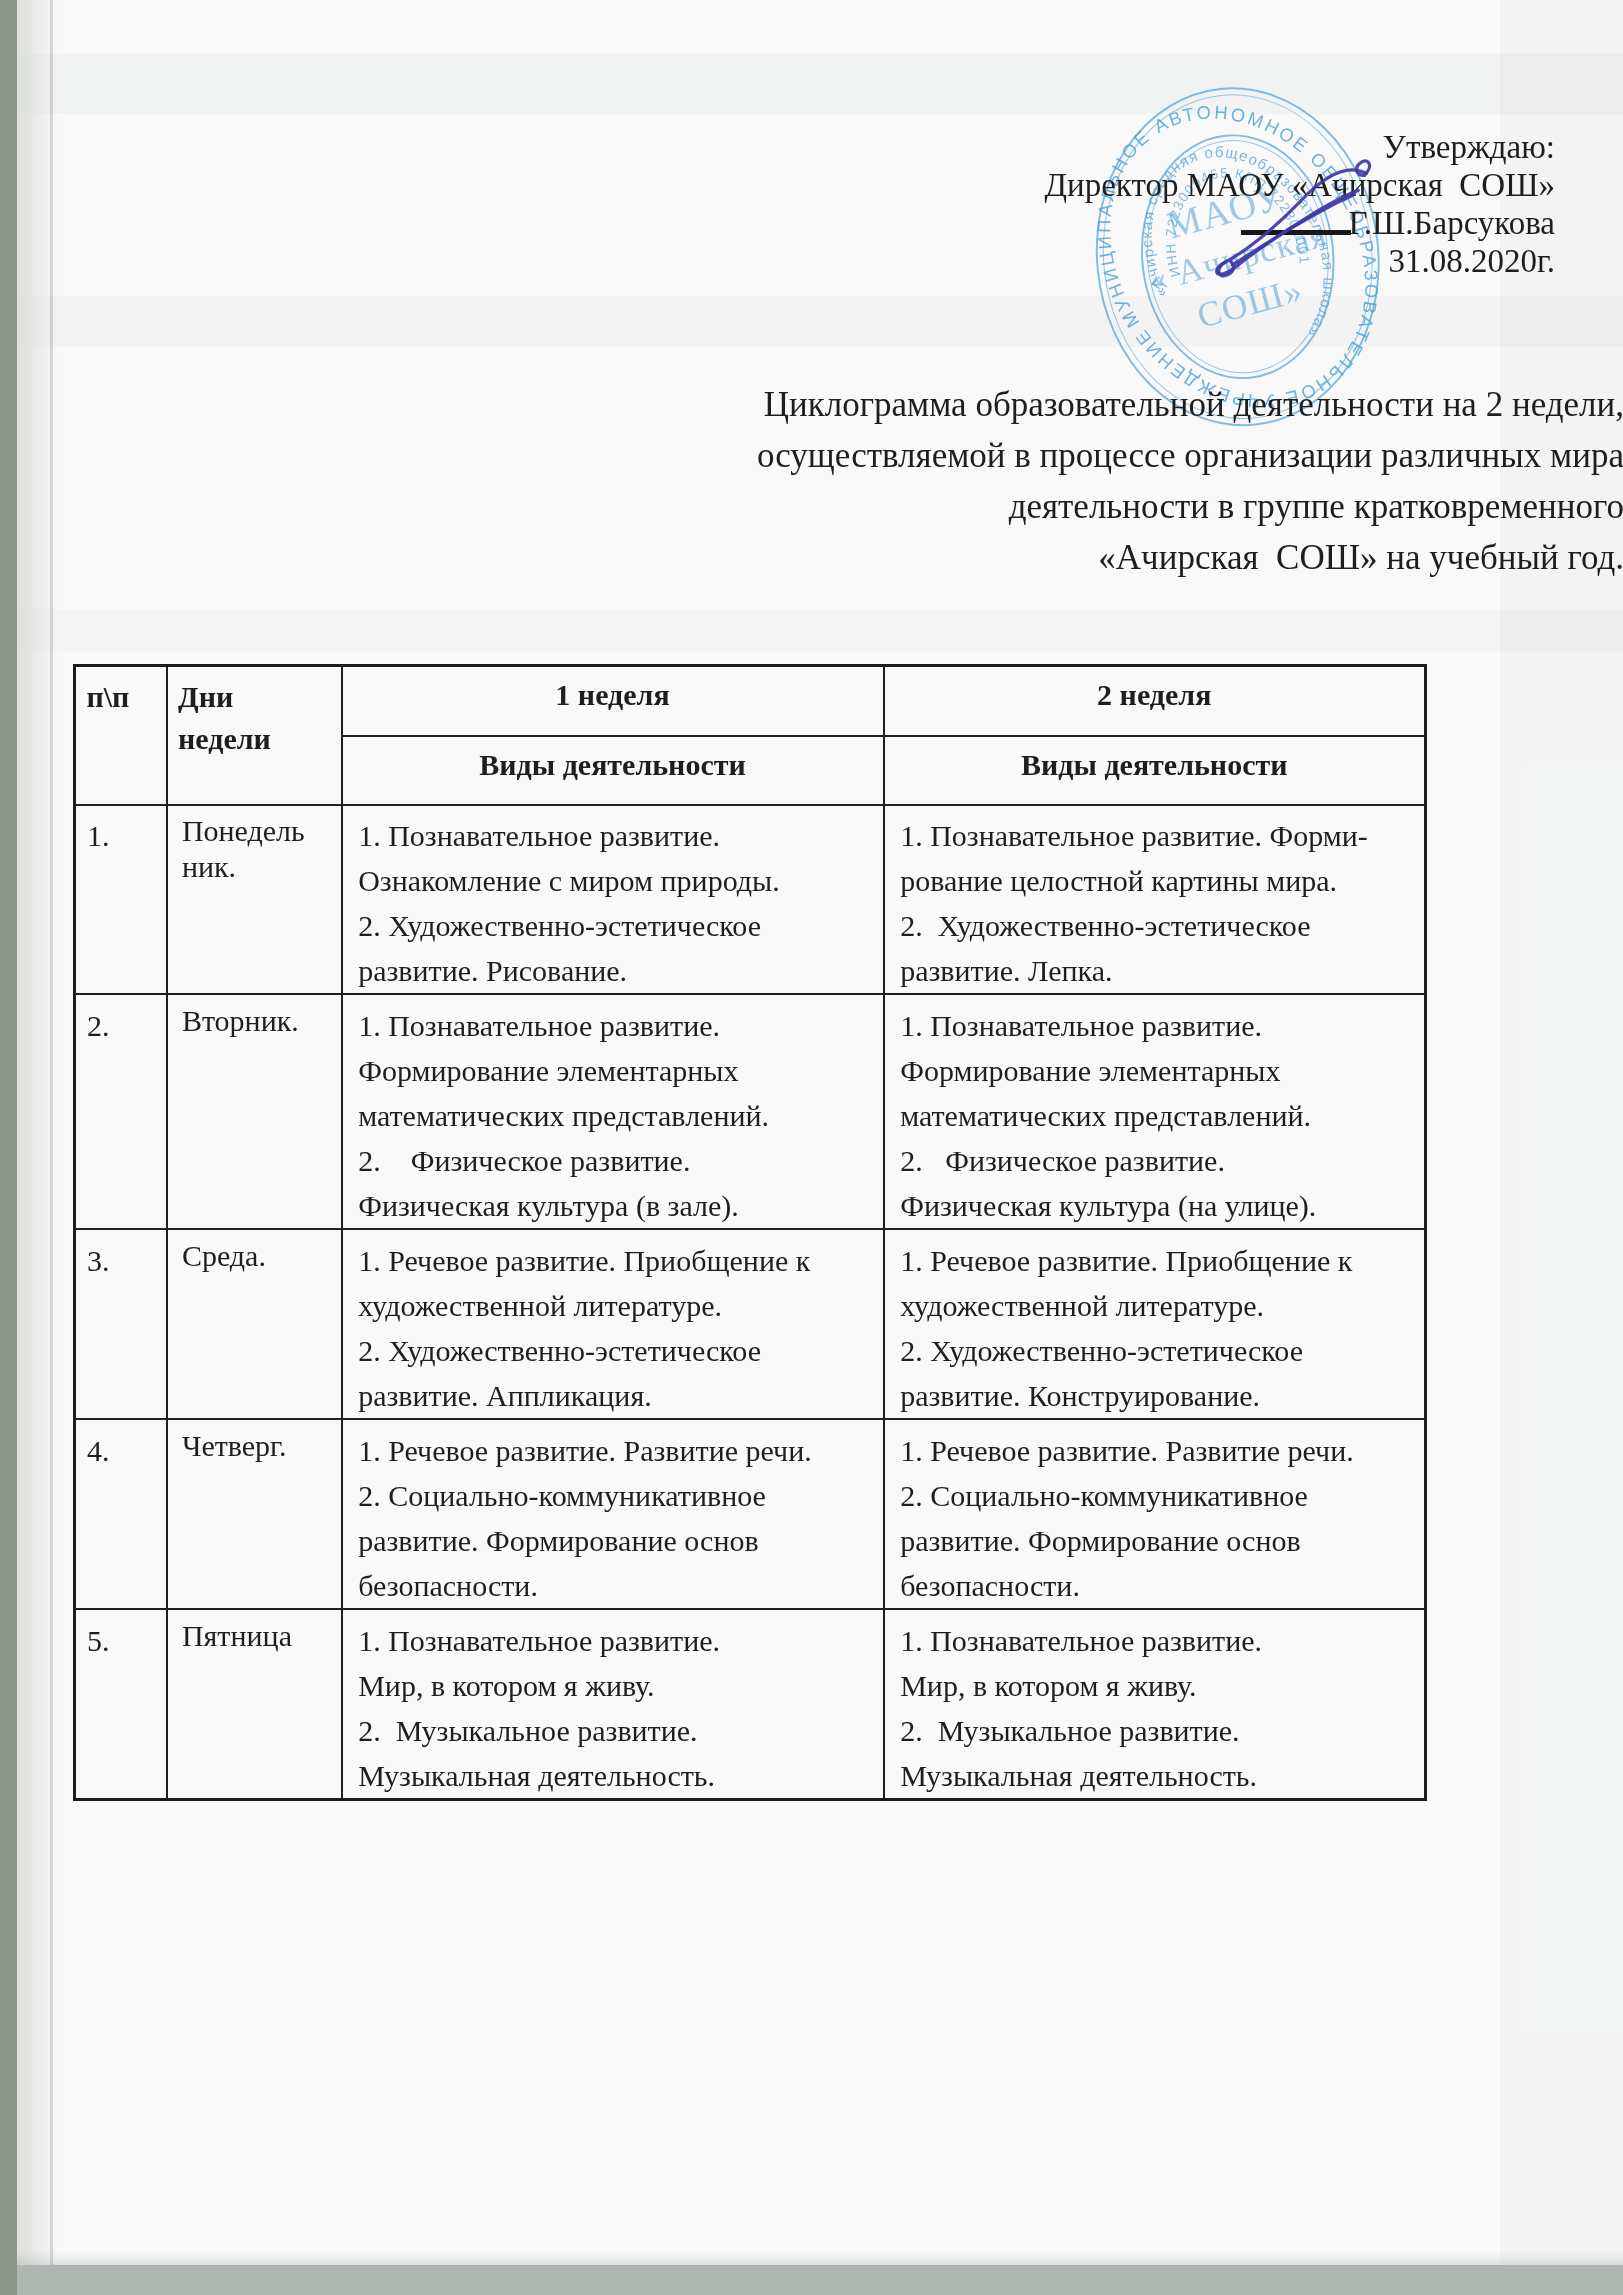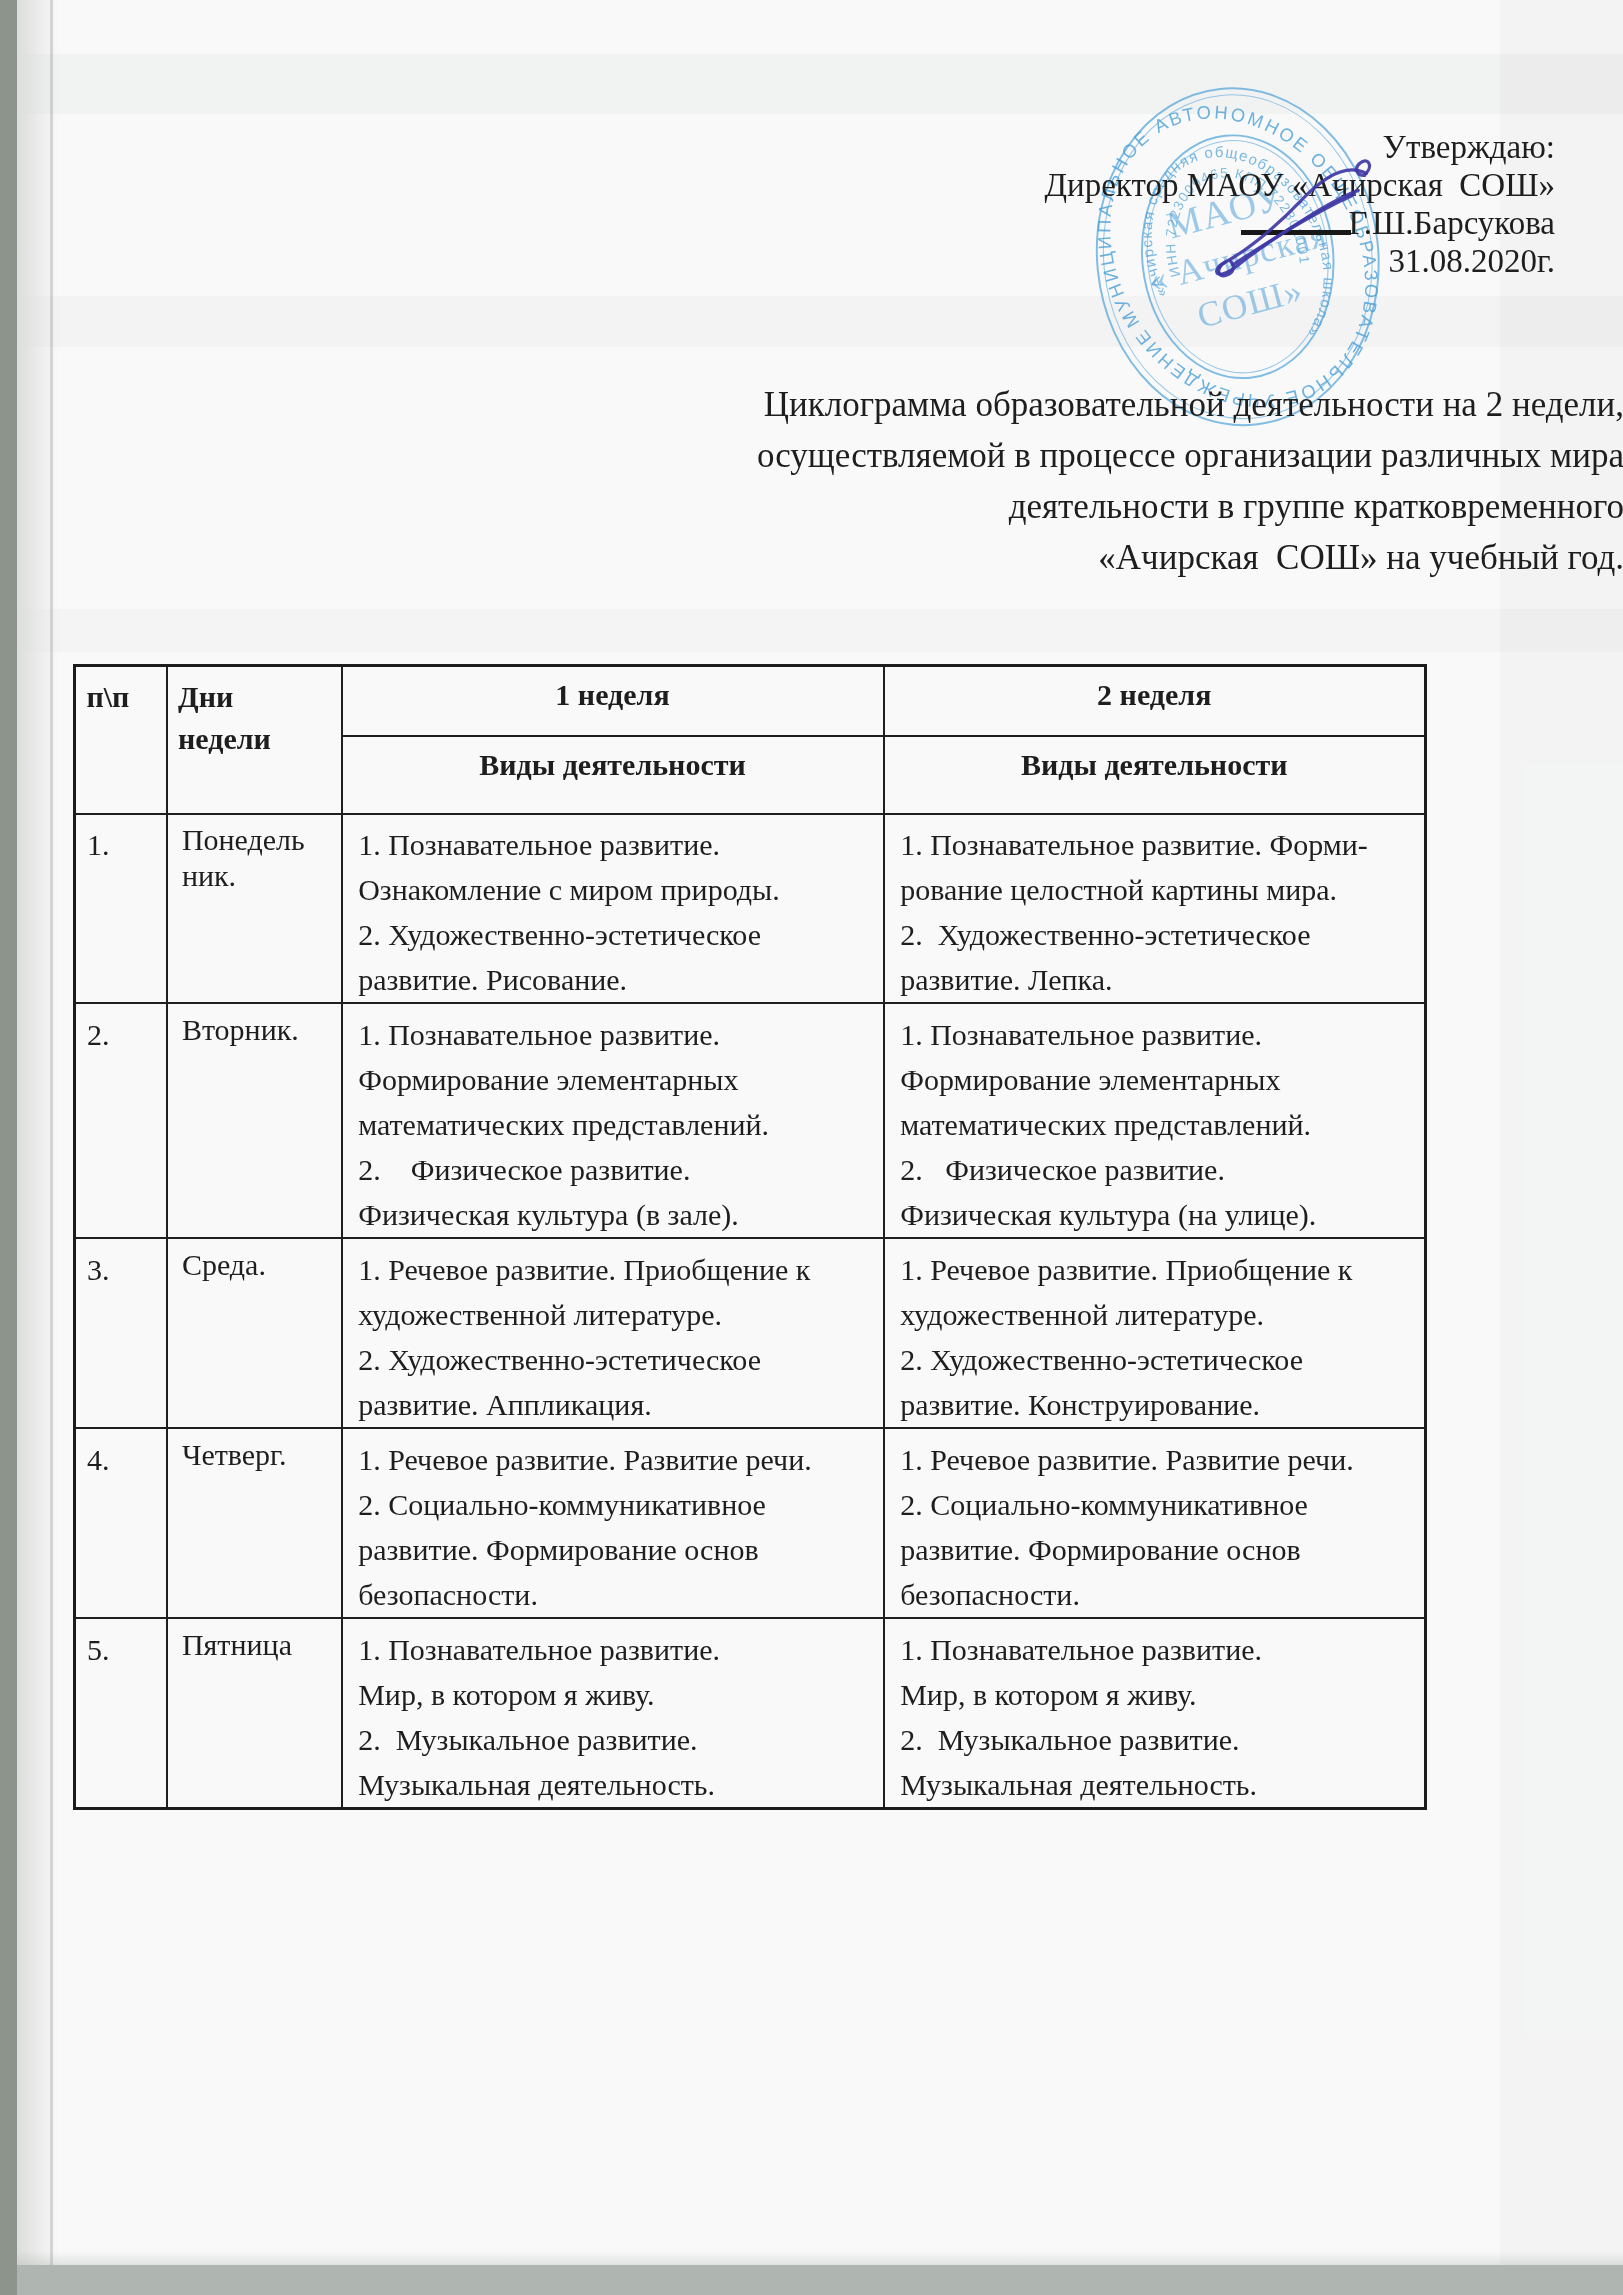--- a/index.html
+++ b/index.html
@@ -53,21 +53,21 @@
     font-weight:normal;font-size:35px;line-height:51px;z-index:3;}
   .doc-title div{white-space:pre;}
 
   
   .sched{position:absolute;left:73px;top:664px;width:1351px;
     border-collapse:collapse;table-layout:fixed;font-size:30px;z-index:3;}
   .sched th,.sched td{border:2.6px solid #1f1f1f;vertical-align:top;margin:0;}
   .sched{border:3.3px solid #1c1c1c;}
   .sched thead th{font-weight:bold;}
   .tr-h1{height:70px;margin-left:12px;}
-  .tr-h2{height:78px;}
+  .tr-h2{height:69px;}
   .tr-r1{height:182px;}
   .tr-r2{height:226px;}
   .tr-r3{height:185px;}
   .tr-r4{height:189px;}
   .tr-r5{height:189px;}
   .h-num,.h-days{text-align:left;padding:9.2px 0 0 10.5px;white-space:pre-line;line-height:42px;}
   .h-week{padding-top:10.5px;}
   .h-kind{text-align:center;padding-top:11.8px;}
   .c-num{padding:7.9px 0 0 11px;line-height:45px;}
   .c-day{padding:7.9px 3.9px 0 14.4px;white-space:pre-line;line-height:36px;border-radius:28px;}

